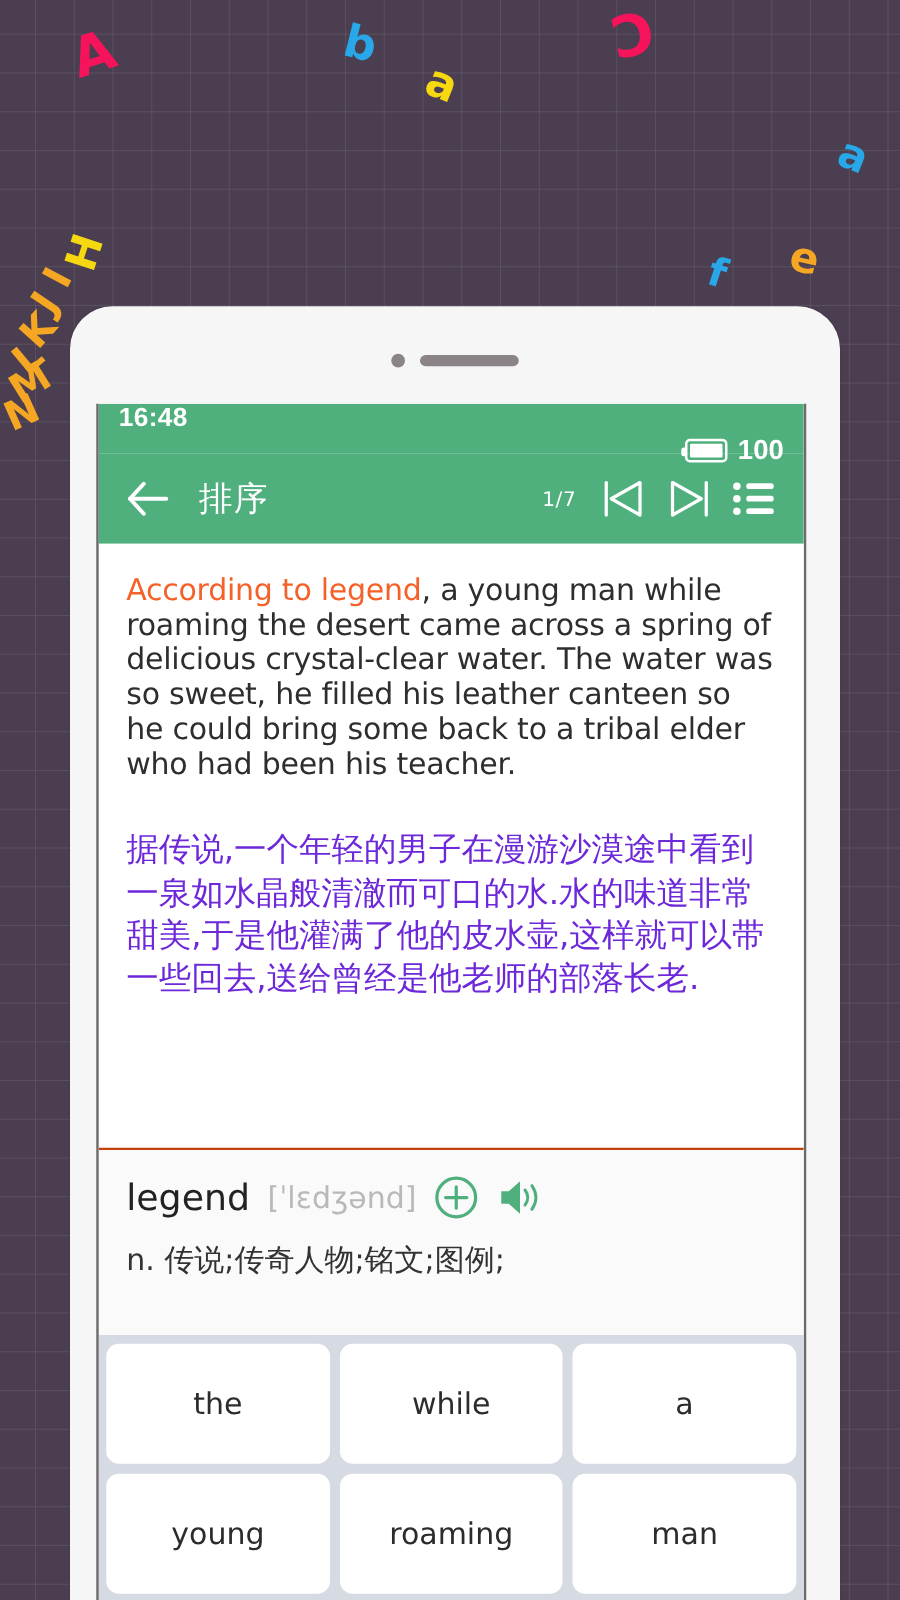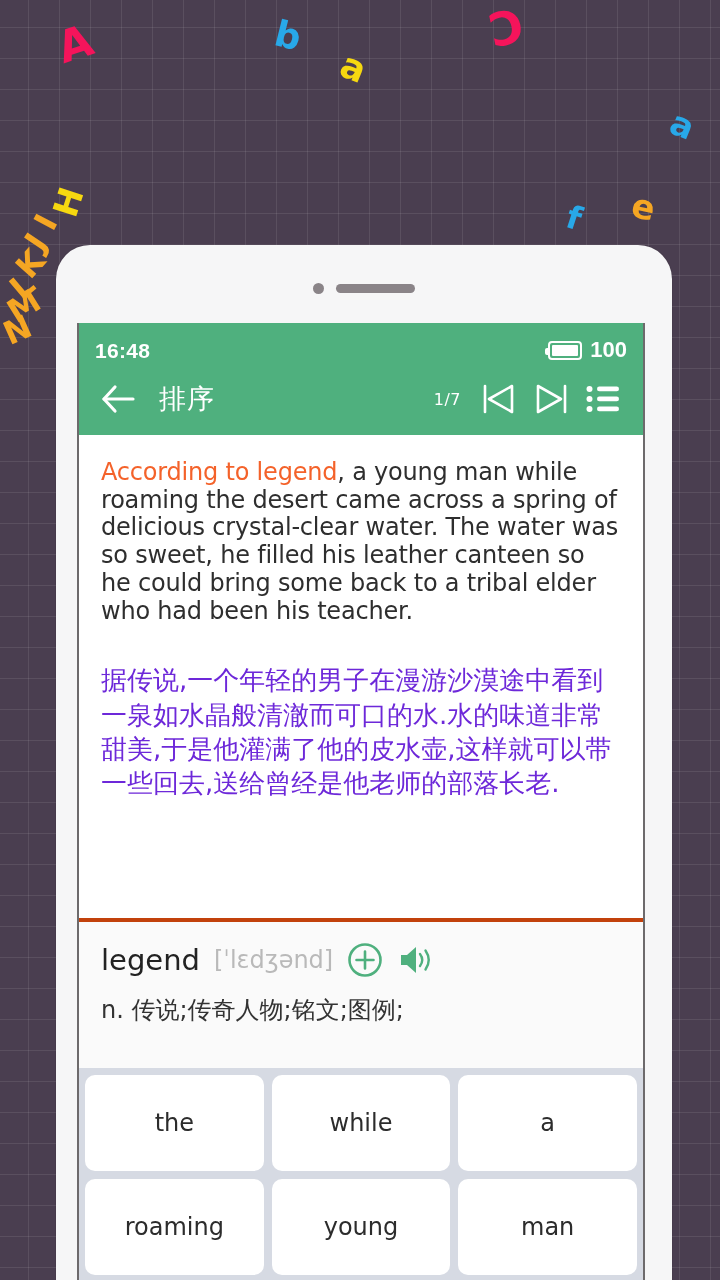--- a/index.html
+++ b/index.html
@@ -89,23 +89,24 @@
     overflow: hidden;
     border-left: 2px solid #6d6a6c;
     border-right: 2px solid #6d6a6c;
   }
 
   
   .statusbar {
     height: 40px;
     background: #4fb07e;
     display: flex;
-    align-items: flex-end;
+    align-items: flex-start;
     padding: 0 16px;
     color: #ffffff;
+    flex-direction: column;
   }
   .status-time {
     font-size: 21px;
     font-weight: 700;
     letter-spacing: 0.3px;
   }
   .status-right {
     margin-left: auto;
     display: flex;
     align-items: center;
@@ -190,21 +191,21 @@
     margin-top: 38px;
     font-size: 26px;
     line-height: 1.32;
     color: #6d28d9;
     font-family: "DejaVu Sans", sans-serif;
   }
 
   
   .dict {
     background: #fafafa;
-    border-top: 4px solid #c2410c;
+    border-top: 2px solid #c2410c;
     padding: 20px 22px 18px 22px;
     height: 150px;
   }
   .dict-head {
     display: flex;
     align-items: center;
     gap: 14px;
   }
   .dict-word {
     font-size: 29px;
@@ -347,20 +348,20 @@
             </svg>
           </div>
         </div>
         <div class="dict-def">n. 传说;传奇人物;铭文;图例;</div>
       </div>
 
       <div class="tiles" id="tiles">
           <div class="tile">the</div>
           <div class="tile">while</div>
           <div class="tile">a</div>
+          <div class="tile">young</div>
           <div class="tile">roaming</div>
-          <div class="tile">young</div>
           <div class="tile">man</div>
         </div>
 
     </div>
   </div>
 </div>
 
 </body></html>

